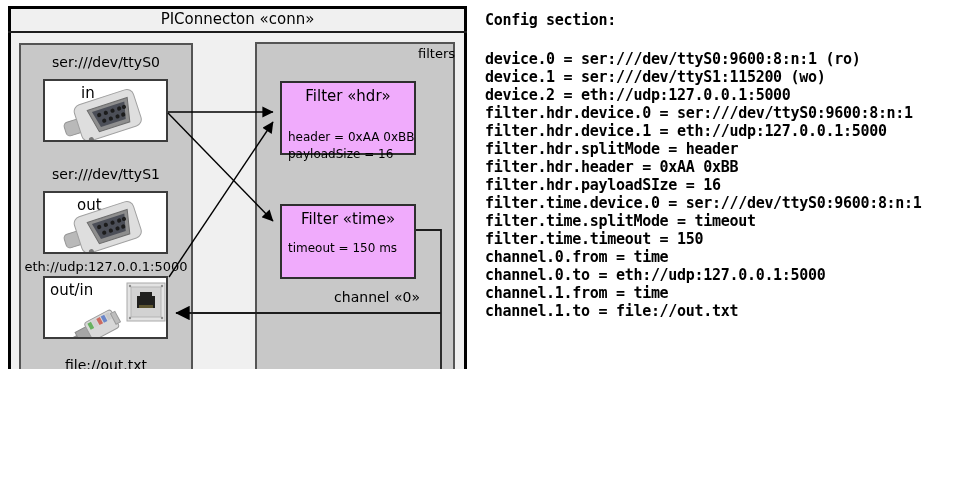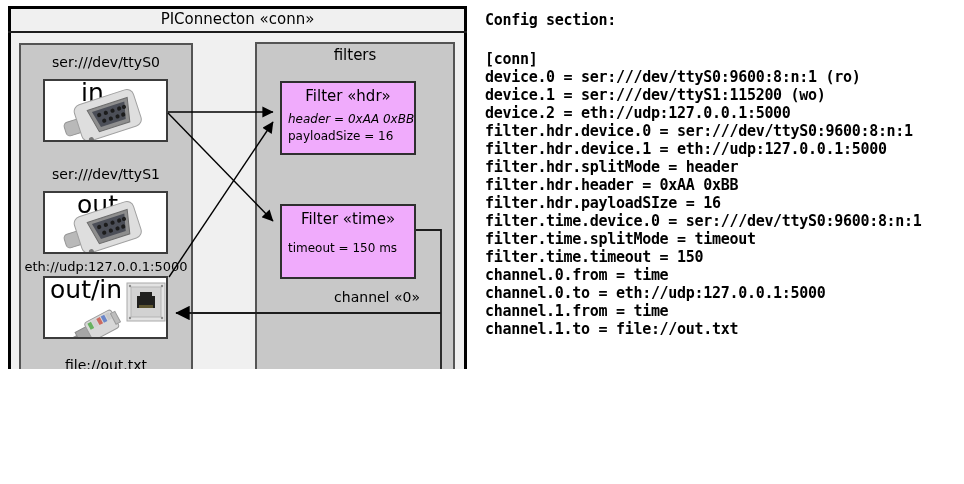--- a/index.html
+++ b/index.html
@@ -9,27 +9,27 @@
 
   
   .frame{left:8px;top:6px;width:459px;height:469px;background:#f0f0f0;border:3px solid #000;}
   .frame-title{left:8px;top:6px;width:459px;height:27px;border-bottom:2px solid #1d1d1d;
                display:flex;align-items:center;justify-content:center;font-size:15px;}
 
   
   .group{background:#c8c8c8;border:2px solid #545454;}
   .devices-group{left:19px;top:43px;width:174px;height:421px;}
   .filters-group{left:255px;top:42px;width:200px;height:423px;}
-  .filters-label{left:255px;top:46px;width:200px;text-align:center;font-size:15px;}
+  .filters-label{left:255px;top:46px;width:200px;text-align:right;font-size:13px;}
 
   
   .dev-label{left:17px;width:178px;text-align:center;font-size:14px;white-space:nowrap;}
   .dev-label.small{font-size:13px;}
   .dev-box{left:43px;width:125px;height:63px;background:#ffffff;border:2px solid #3c3c3c;overflow:hidden;}
-  .port-text{position:absolute;top:0px;font-size:25px;line-height:24px;color:#000;}
+  .port-text{position:absolute;top:0px;font-size:15px;line-height:24px;color:#000;}
 
   
   .filter-box{left:280px;width:136px;background:#f0abfc;border:2px solid #2f2f2f;}
   .filter-title{text-align:center;font-size:15px;margin-top:4px;}
   .filter-attr{font-size:12px;line-height:17px;padding-left:6px;white-space:nowrap;}
 
   .channel-label{left:275px;width:145px;text-align:right;font-size:14px;white-space:nowrap;}
 
   
   svg.overlay{position:absolute;left:0;top:0;z-index:6;pointer-events:none;}
@@ -146,21 +146,21 @@
         <path d="M16 27 l2 2 l3 -4" stroke="#333355" stroke-width="1.4" fill="none"></path>
       </g>
       <line x1="58" y1="2" x2="30" y2="44" stroke="#ababab" stroke-width="6" stroke-linecap="round"></line>
       <line x1="57" y1="3" x2="31" y2="42" stroke="#d9d9d9" stroke-width="2"></line>
       <path d="M30 44 L24 50 L32 49 Z" fill="#555555"></path>
     </svg>
   </div>
 
   <div class="abs filter-box" style="top:81px;height:74px;">
     <div class="filter-title">Filter «hdr»</div>
-    <div class="filter-attr" style="margin-top:6px;font-style:italic;">header = 0xAA 0xBB</div>
+    <div class="filter-attr" style="margin-top:24px;">header = 0xAA 0xBB</div>
     <div class="filter-attr">payloadSize = 16</div>
   </div>
 
   <div class="abs filter-box" style="top:191px;height:75px;margin-top:13px;">
     <div class="filter-title">Filter «time»</div>
     <div class="filter-attr" style="margin-top:12px;">timeout = 150 ms</div>
   </div>
 
   <div class="abs channel-label" style="top:289px;">channel «0»</div>
   <div class="abs channel-label" style="top:379px;">channel «1»</div>
@@ -181,21 +181,20 @@
     <polyline points="416,230 441,230 441,403" fill="none" stroke="#1c1c1c" stroke-width="1.8"></polyline>
 
     <line x1="441" y1="313" x2="176" y2="313" stroke="#1c1c1c" stroke-width="1.8" marker-end="url(#arrow)"></line>
 
     <line x1="441" y1="403" x2="176" y2="403" stroke="#1c1c1c" stroke-width="1.8" marker-end="url(#arrow)"></line>
   </svg>
 
   <div class="abs config">
     <div class="config-heading">Config section:</div>
     <div class="config-lines">
-        <div>[conn]</div>
         <div>device.0 = ser:///dev/ttyS0:9600:8:n:1 (ro)</div>
         <div>device.1 = ser:///dev/ttyS1:115200 (wo)</div>
         <div>device.2 = eth://udp:127.0.0.1:5000</div>
         <div>filter.hdr.device.0 = ser:///dev/ttyS0:9600:8:n:1</div>
         <div>filter.hdr.device.1 = eth://udp:127.0.0.1:5000</div>
         <div>filter.hdr.splitMode = header</div>
         <div>filter.hdr.header = 0xAA 0xBB</div>
         <div>filter.hdr.payloadSIze = 16</div>
         <div>filter.time.device.0 = ser:///dev/ttyS0:9600:8:n:1</div>
         <div>filter.time.splitMode = timeout</div>

